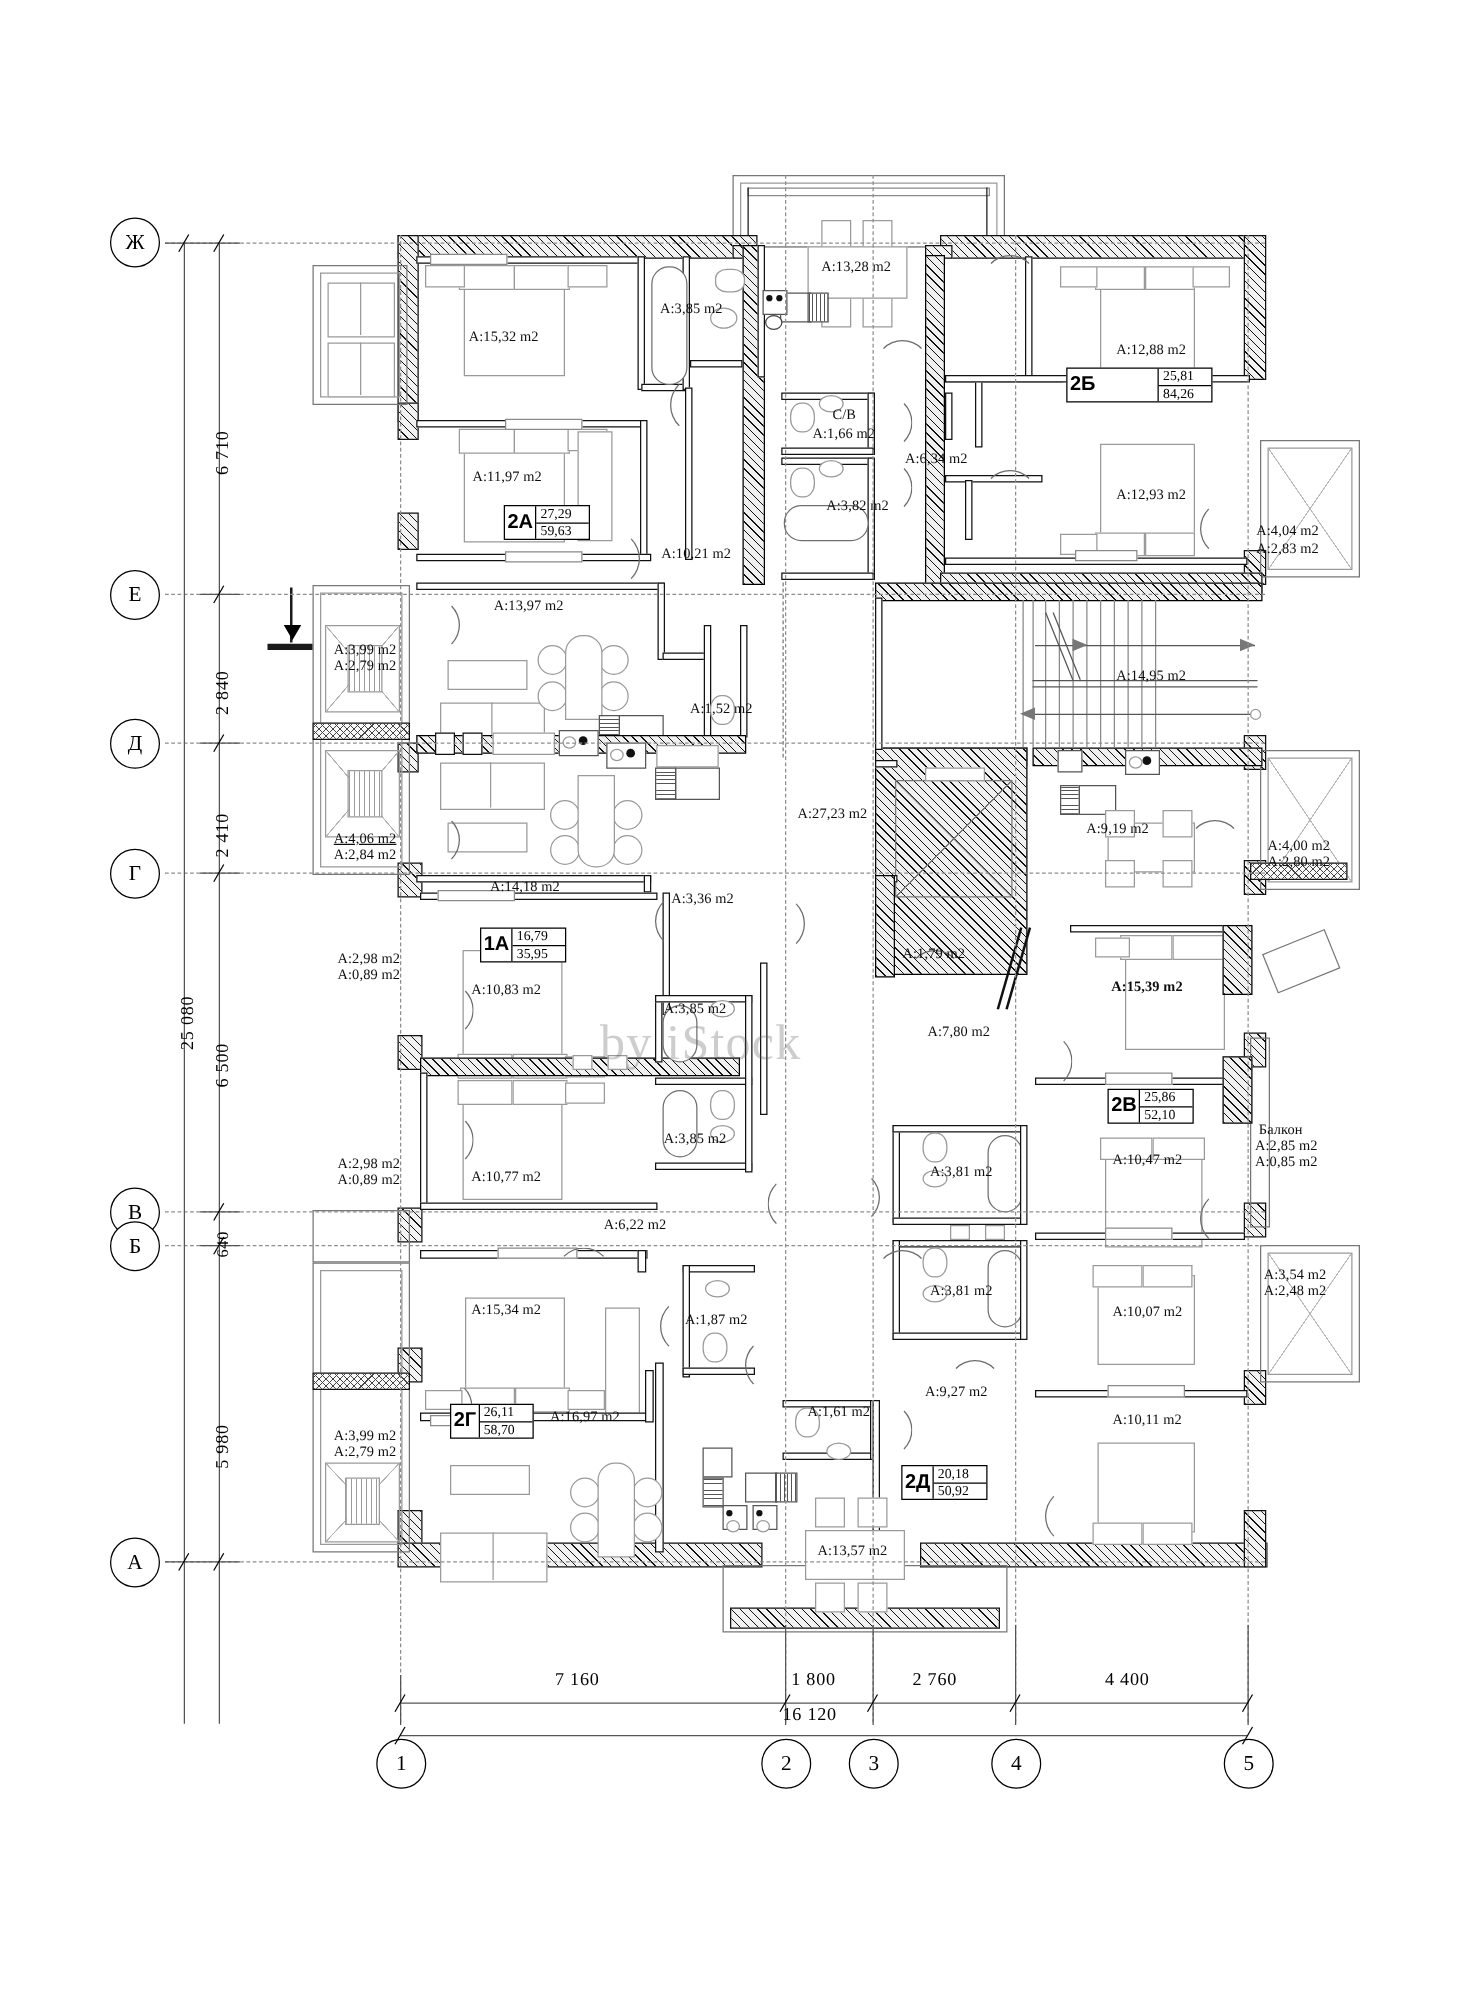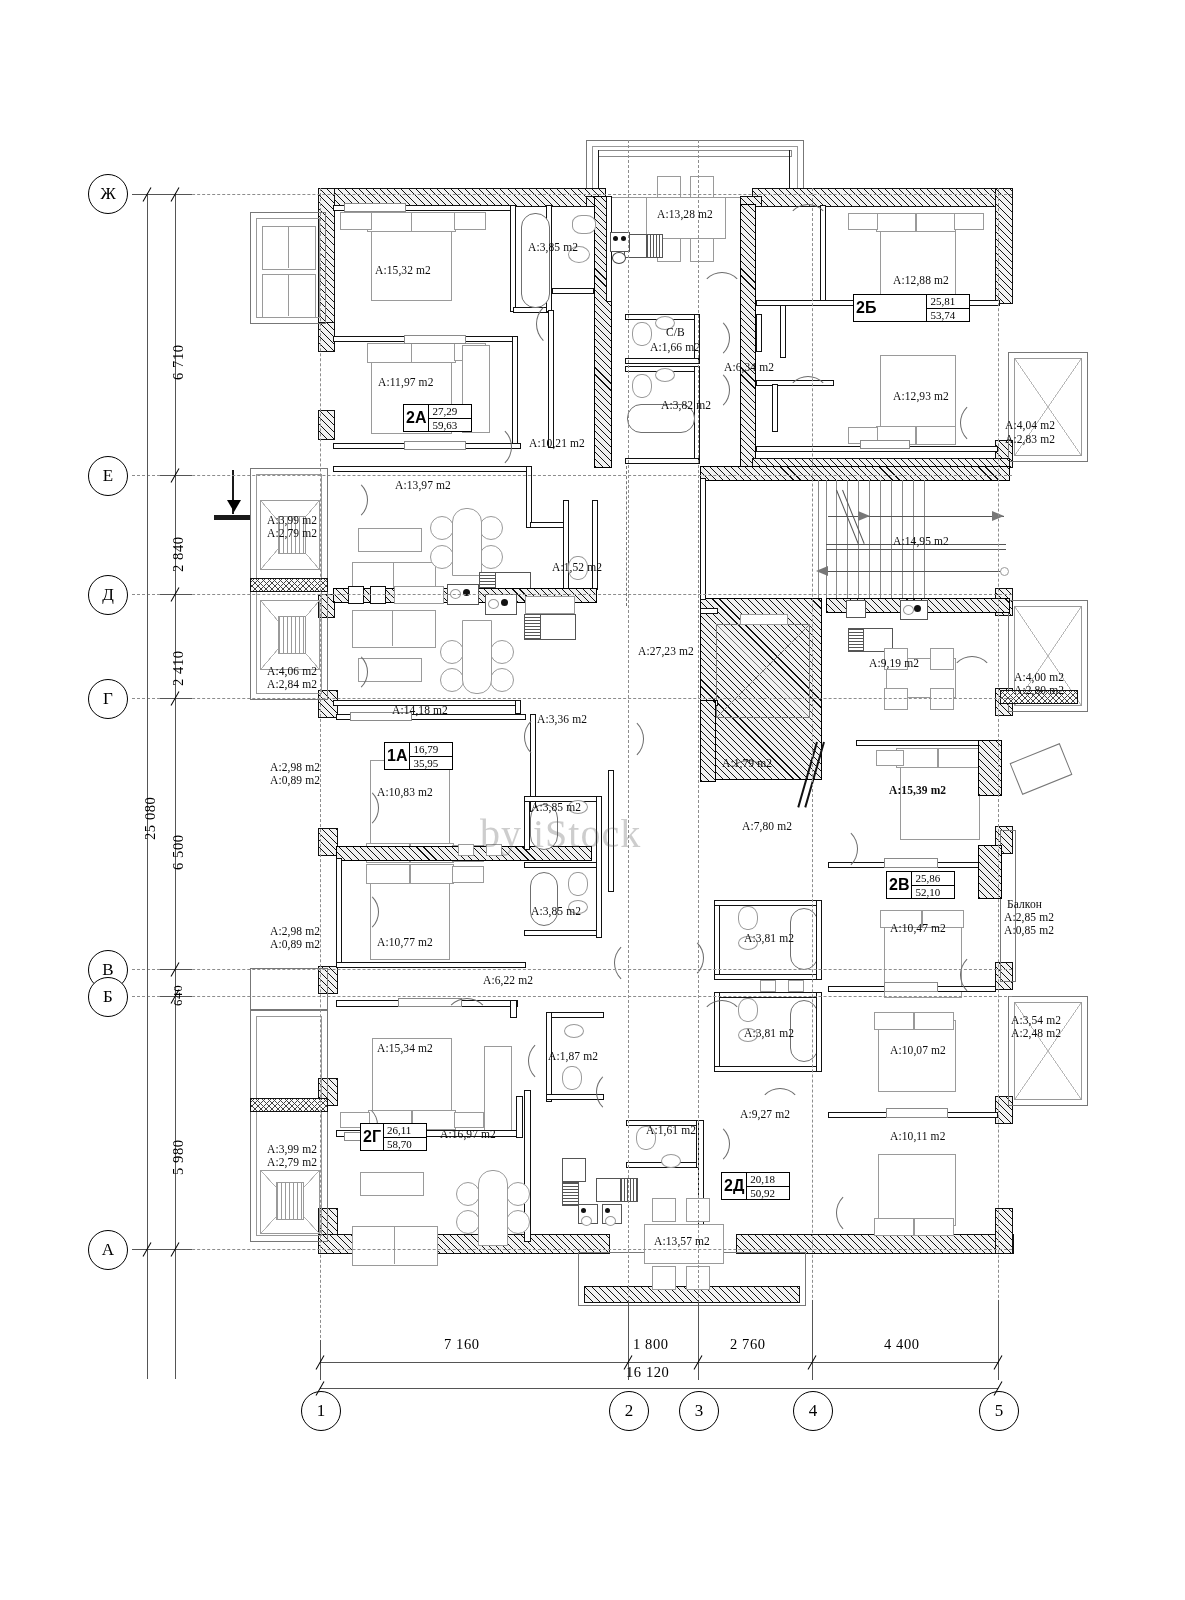--- a/index.html
+++ b/index.html
@@ -488,21 +488,21 @@
   <div class="lbl" style="left:893px;top:274px;">A:12,88 m2</div>
   <div class="lbl" style="left:893px;top:390px;">A:12,93 m2</div>
   <div class="lbl" style="left:1005px;top:419px;">A:4,04 m2</div>
   <div class="lbl" style="left:1005px;top:433px;">A:2,83 m2</div>
   <div class="lbl" style="left:529px;top:437px;">A:10,21 m2</div>
   <div class="lbl" style="left:395px;top:479px;">A:13,97 m2</div>
   <div class="lbl" style="left:267px;top:514px;">A:3,99 m2</div>
   <div class="lbl" style="left:267px;top:527px;">A:2,79 m2</div>
   <div class="lbl" style="left:552px;top:561px;">A:1,52 m2</div>
   <div class="lbl" style="left:893px;top:535px;">A:14,95 m2</div>
-  <div class="lbl" style="left:267px;top:665px;">A:4,06 m2</div>
+  <div class="lbl" style="left:267px;top:665px;text-decoration:underline;">A:4,06 m2</div>
   <div class="lbl" style="left:267px;top:678px;">A:2,84 m2</div>
   <div class="lbl" style="left:638px;top:645px;">A:27,23 m2</div>
   <div class="lbl" style="left:869px;top:657px;">A:9,19 m2</div>
   <div class="lbl" style="left:1014px;top:671px;">A:4,00 m2</div>
   <div class="lbl" style="left:1014px;top:684px;">A:2,80 m2</div>
   <div class="lbl" style="left:392px;top:704px;">A:14,18 m2</div>
   <div class="lbl" style="left:537px;top:713px;">A:3,36 m2</div>
   <div class="lbl" style="left:270px;top:761px;">A:2,98 m2</div>
   <div class="lbl" style="left:270px;top:774px;">A:0,89 m2</div>
   <div class="lbl" style="left:377px;top:786px;">A:10,83 m2</div>
@@ -539,21 +539,21 @@
     <div class="nums">
       <span>27,29</span>
       <span>59,63</span>
     </div>
   </div>
 
   <div class="aptbox" style="left:853px;top:294px;height:26px;gap:48px;">
     <div class="tagc">2Б</div>
     <div class="nums">
       <span>25,81</span>
-      <span>53,74</span>
+      <span>84,26</span>
     </div>
   </div>
 
   <div class="aptbox" style="left:384px;top:742px;height:26px;">
     <div class="tagc">1А</div>
     <div class="nums">
       <span>16,79</span>
       <span>35,95</span>
     </div>
   </div>

